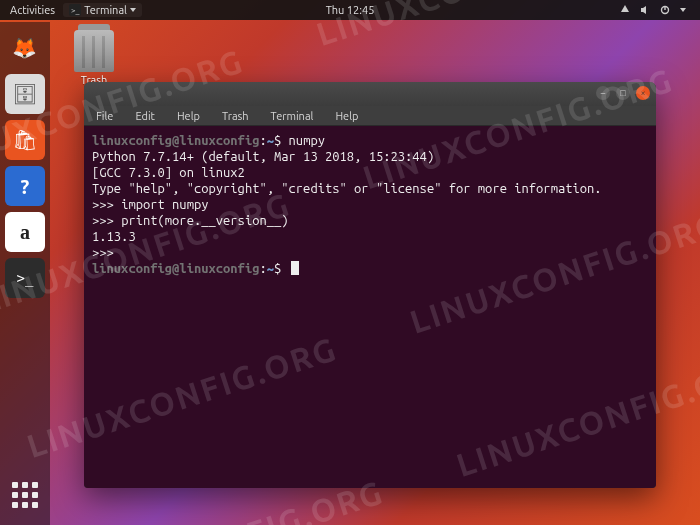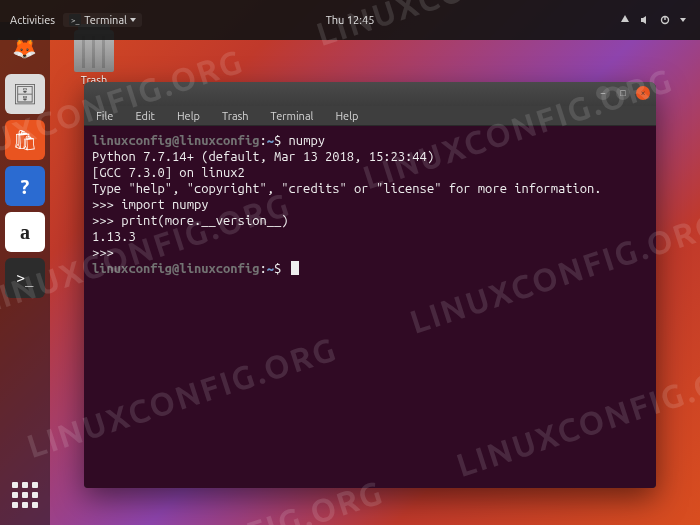--- a/index.html
+++ b/index.html
@@ -3,21 +3,21 @@
 <meta charset="utf-8">
 <style>
   * { margin: 0; padding: 0; box-sizing: border-box; }
   html, body { width: 700px; height: 525px; overflow: hidden; font-family: "Ubuntu", "Cantarell", sans-serif; }
   body {
     background: linear-gradient(135deg, #d94e1f 0%, #c0392b 25%, #8e44ad 55%, #c0392b 75%, #d94e1f 100%);
     position: relative;
   }
   
   .topbar {
-    position: absolute; top: 0; left: 0; right: 0; height: 40px;
+    position: absolute; top: 0; left: 0; right: 0; height: 20px;
     background: rgba(20,20,20,0.92); color: #e0e0e0;
     display: flex; align-items: center; font-size: 11px;
     z-index: 10;
   }
   .topbar .left { display:flex; align-items:center; gap: 8px; padding-left: 10px;}
   .topbar .app-menu { display:flex; align-items:center; gap:3px; background: rgba(255,255,255,0.05); padding:1px 6px; border-radius:3px;}
   .topbar .center { position:absolute; left:50%; transform:translateX(-50%);}
   .topbar .right { margin-left:auto; display:flex; gap:10px; padding-right:14px; align-items:center;}
   .topbar .sys-icon { width:10px; height:10px; display:inline-block; }
   .tri-down { width:0;height:0;border-left:3px solid transparent;border-right:3px solid transparent;border-top:4px solid #ccc; display:inline-block; vertical-align:middle;}

